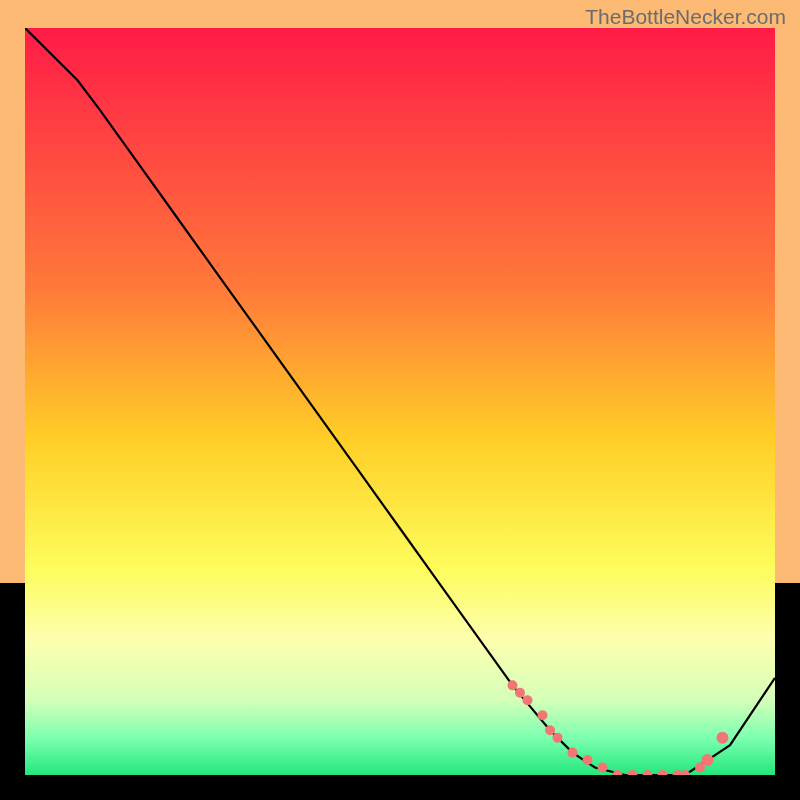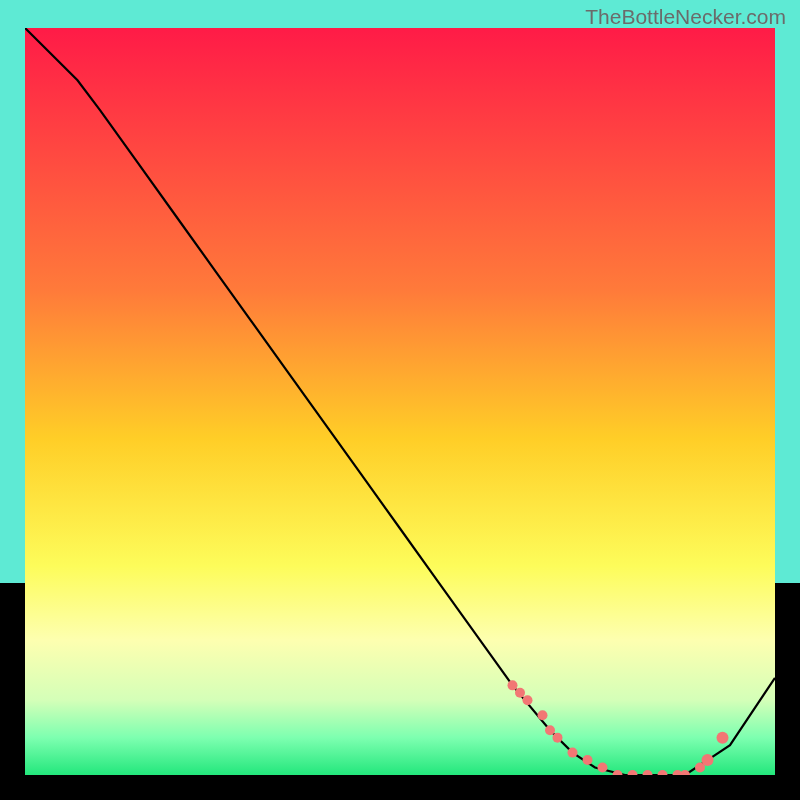--- a/index.html
+++ b/index.html
@@ -7,21 +7,21 @@
     padding: 0;
     width: 800px;
     height: 800px;
     background: #000000;
     overflow: hidden;
   }
   .frame {
     position: relative;
     width: 800px;
     height: 583px;
-    background: #5eead4;
+    background: #fdba74;
   }
   .watermark {
     position: absolute;
     top: 5px;
     right: 14px;
     font-family: Arial, Helvetica, sans-serif;
     font-size: 21px;
     color: #6b6b6b;
     letter-spacing: 0px;
     z-index: 10;

